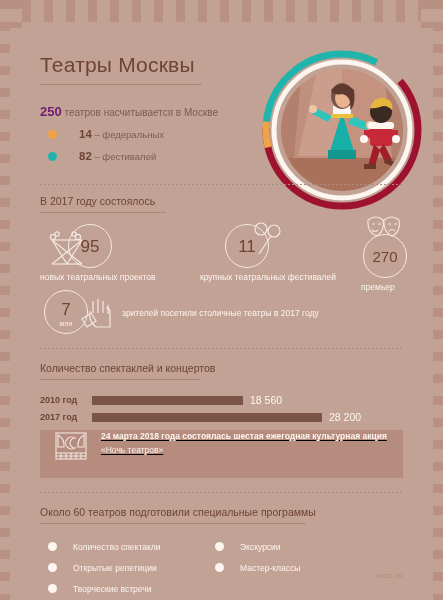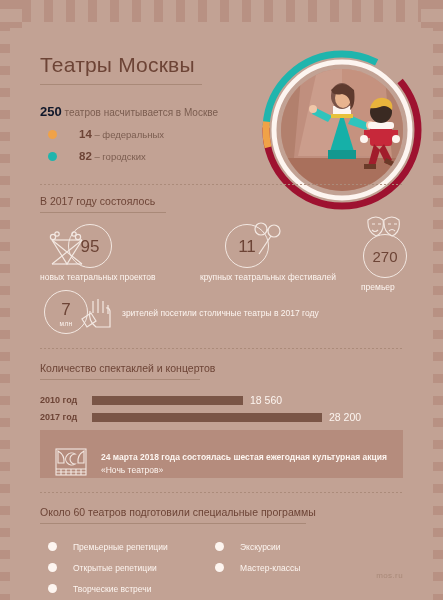--- a/index.html
+++ b/index.html
@@ -78,21 +78,21 @@
   .lead {
     position: absolute;
     left: 30px; top: 76px;
     font-size: 10px;
     color: #7b5d50;
     white-space: nowrap;
   }
   .lead .big {
     font-size: 13px;
     font-weight: bold;
-    color: #0f172a;
+    color: #701a75;
   }
   .legend { position: absolute; left: 38px; top: 96px; }
   .legend-row {
     display: flex;
     align-items: center;
     height: 20px;
     margin-bottom: 2px;
   }
   .dot {
     width: 9px; height: 9px;
@@ -187,21 +187,22 @@
     white-space: nowrap;
   }
 
   
   .banner {
     position: absolute;
     left: 30px; top: 402px;
     width: 363px; height: 48px;
     background: #b58c7d;
     display: flex;
-    align-items: flex-end;
+    align-items: flex-start;
+    text-decoration: underline;
   }
   .banner-txt {
     font-size: 8.5px;
     color: #fdf5f0;
     line-height: 1.6;
   }
   .banner-txt b { font-weight: bold; }
 
   
   .prog-list { position: absolute; }
@@ -320,21 +321,21 @@
         <span class="dot" style="background:#F0A247"></span>
         <span class="legend-text">
           <span class="num">14</span>
           <span>– федеральных</span>
         </span>
       </div>
       <div class="legend-row">
         <span class="dot" style="background:#1FB5AD"></span>
         <span class="legend-text">
           <span class="num">82</span>
-          <span>– городских</span>
+          <span>– фестивалей</span>
         </span>
       </div>
     </div>
 
     <div class="sep" style="top:156px"></div>
 
     <div class="sec-head" style="left:30px; top:167px">В 2017 году состоялось</div>
     <div class="sec-rule" style="left:30px; top:184px; width:126px"></div>
 
     <div class="stat" style="left:30px; top:196px; width:150px; height:56px">
@@ -437,21 +438,21 @@
     </div>
 
     <div class="sep" style="top:464px"></div>
 
     <div class="sec-head" style="left:30px; top:478px">Около 60 театров подготовили специальные программы</div>
     <div class="sec-rule" style="left:30px; top:495px; width:266px"></div>
 
     <div class="prog-list" style="left:38px; top:508px">
       <div class="prog-item">
         <span class="prog-dot"></span>
-        <span class="prog-label">Премьерные репетиции</span>
+        <span class="prog-label">Количество спектакли</span>
       </div>
       <div class="prog-item">
         <span class="prog-dot"></span>
         <span class="prog-label">Открытые репетиции</span>
       </div>
       <div class="prog-item">
         <span class="prog-dot"></span>
         <span class="prog-label">Творческие встречи</span>
       </div>
     </div>

